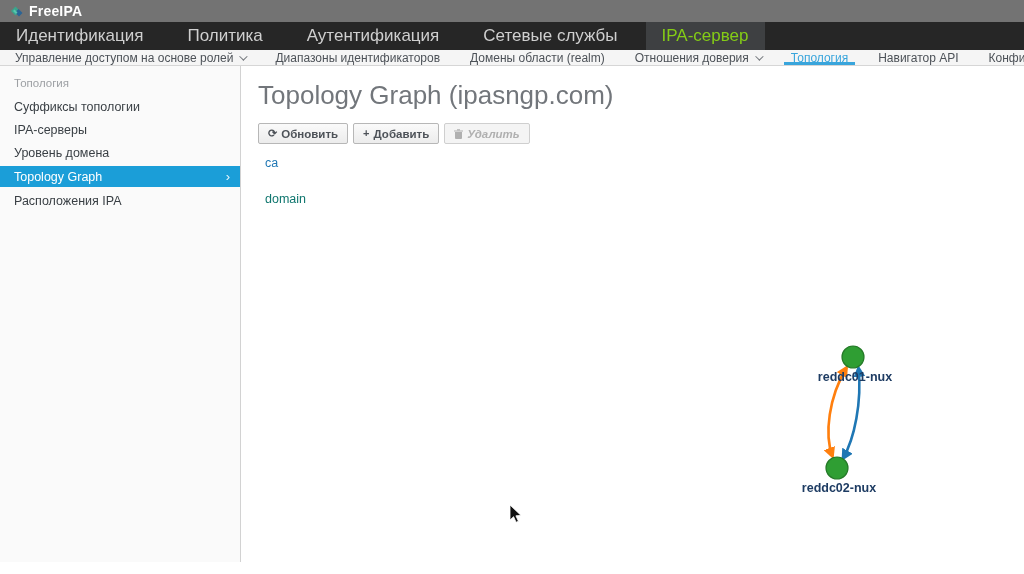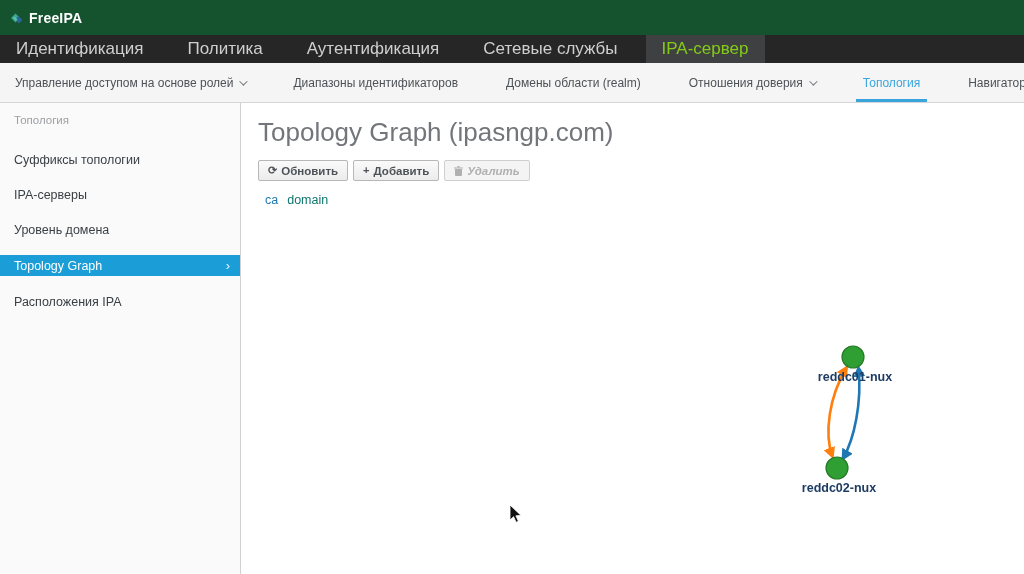--- a/index.html
+++ b/index.html
@@ -1,65 +1,65 @@
 <!DOCTYPE html>
 <html><head>
 <meta charset="utf-8">
 <style>
   * { margin:0; padding:0; box-sizing:border-box; }
   html,body { width:1024px; height:574px; overflow:hidden; background:#fff;
               font-family:"Liberation Sans", sans-serif; }
   .screen { position:relative; width:1024px; height:574px; background:#fff; }
 
   
-  .masthead { height:35px; background:#14532d; display:flex; align-items:center; padding-left:9px; }
+  .masthead { height:22px; background:#737373; display:flex; align-items:center; padding-left:9px; }
   .brand { display:flex; align-items:center; gap:4px; }
   .brand-text { color:#fff; font-size:14px; font-weight:bold; letter-spacing:.2px; }
 
   
   .primary-nav { height:28px; background:#262626; display:flex; align-items:stretch; }
   .pnav-item { display:flex; align-items:center; padding:0 16px; font-size:17px;
                color:#cfcfcf; cursor:pointer; }
   .pnav-item.active { background:#3e4042; color:#84cc16; }
   .pnav-item + .pnav-item { margin-left:12px; }
   .pnav-item.active + .pnav-item, .pnav-item:first-child { margin-left:0; }
 
   
-  .secondary-nav { height:40px; background:#f5f5f5; border-bottom:1px solid #d6d6d6;
-                   display:flex; align-items:stretch;gap:18px; }
+  .secondary-nav { height:16px; background:#f5f5f5; border-bottom:1px solid #d6d6d6;
+                   display:flex; align-items:stretch; }
   .snav-item { position:relative; display:flex; align-items:center; gap:6px; padding:0 15px;
                font-size:12px; color:#4d5258; cursor:pointer; white-space:nowrap; }
   .snav-item.active { color:#39a5dc; }
   .snav-item.active::after { content:""; position:absolute; left:8px; right:8px; bottom:0;
                              height:3px; background:#39a5dc; }
   .chev-down { width:6px; height:6px; border-right:1.4px solid #72767b;
                border-bottom:1.4px solid #72767b; transform:rotate(45deg) translateY(-2px); }
 
   
   .content { display:flex; height:496px; }
   .sidebar { width:241px; background:#fafafa; border-right:1px solid #d2d2d2; padding-top:7px; }
   .side-header { color:#9da0a4; font-size:11.5px; padding:4px 14px 8px 14px; }
   .side-item { font-size:12.5px; color:#393f44; padding:2.5px 14px; line-height:14px;
-               cursor:pointer; margin-bottom:4px;margin-top:16px; }
+               cursor:pointer; margin-bottom:4px; }
   .side-item.selected { background:#1b9ed8; color:#fff; display:flex;
                         justify-content:space-between; align-items:center; padding:4px 10px 3px 14px; }
   .side-item.selected .side-chevron { color:#e8f6fd; font-size:13px; line-height:12px; }
 
   .main { flex:1; padding:14px 0 0 17px; position:relative; background:#fff; }
   .page-title { font-size:26px; font-weight:normal; color:#72767b; margin-bottom:12px; }
 
   .toolbar { display:flex; gap:5px; margin-bottom:12px; }
   .btn { display:inline-flex; align-items:center; gap:4px; font-size:11.5px; font-weight:600;
          color:#4d5258; background:linear-gradient(#fafafa,#ececec); border:1px solid #b7b7b7;
          border-radius:2px; padding:2px 9px; height:21px; cursor:pointer;
          font-family:"Liberation Sans", sans-serif; }
   .btn .bicon { font-size:11px; line-height:11px; }
   .btn.disabled { color:#b0b0b0; background:#f4f4f4; border-color:#cfcfcf; cursor:default;font-style:italic; }
 
-  .legend { display:flex; flex-direction:row; gap:9px; padding-left:7px; }
+  .legend { display:flex; flex-direction:column; gap:22px; padding-left:7px; }
   .legend-item { font-size:12.5px; cursor:pointer; }
 
   
   .graph-overlay { position:absolute; left:0; top:0; width:1024px; height:574px;
                    pointer-events:none; z-index:5; }
   .cursor-svg { position:absolute; left:509px; top:504px; z-index:9; pointer-events:none; }
 </style>
 </head>
 <body>
 

